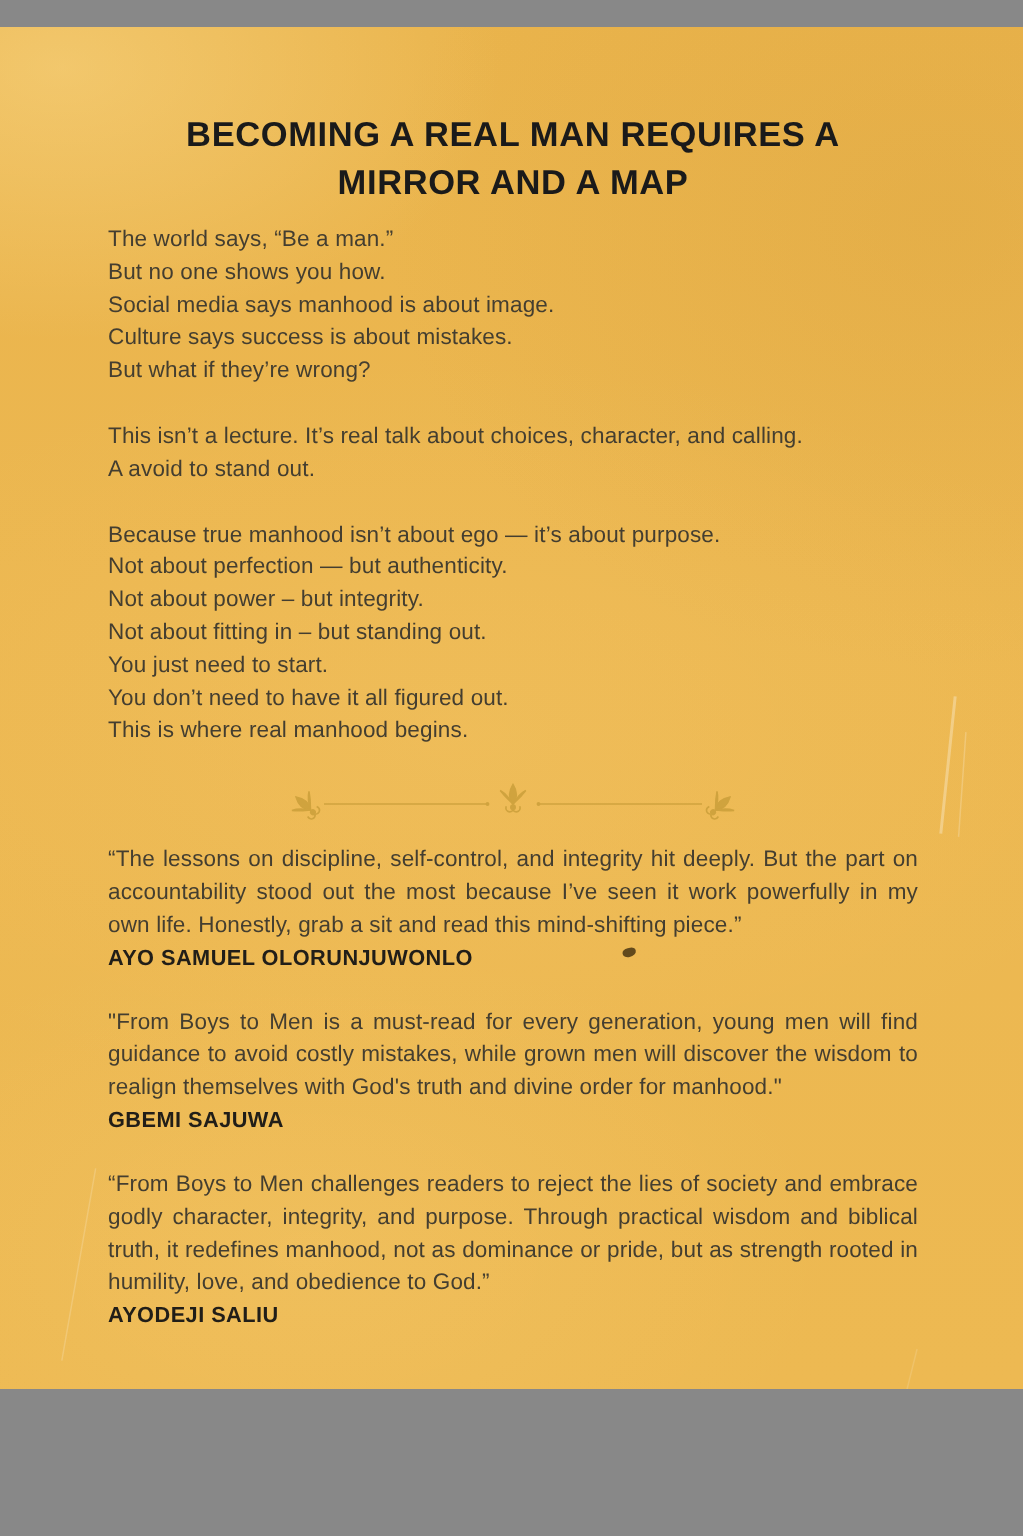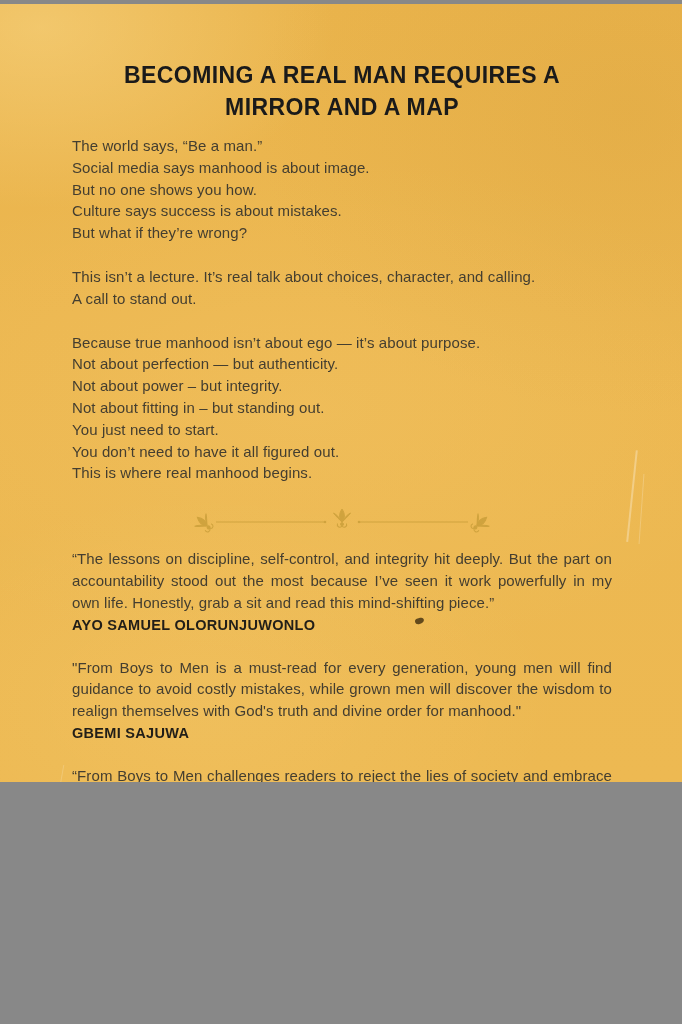--- a/index.html
+++ b/index.html
@@ -1,19 +1,19 @@
 <!DOCTYPE html>
 <html><head>
 <meta charset="utf-8">
 <style>
   html,body{margin:0;padding:0;background:#888;}
   .cover{
     position:relative;
-    width:682px;height:778px;
-    margin:4px auto;
+    width:682px;height:908px;
+    margin:18px auto;
     overflow:hidden;
     font-family:"Liberation Sans", sans-serif;
     background:
       radial-gradient(ellipse 420px 260px at 6% 3%, rgba(255,230,160,0.38), rgba(255,230,160,0) 70%),
       radial-gradient(ellipse 520px 420px at 92% 14%, rgba(196,140,44,0.16), rgba(196,140,44,0) 72%),
       radial-gradient(ellipse 640px 340px at 45% 52%, rgba(255,219,140,0.14), rgba(255,219,140,0) 75%),
       radial-gradient(ellipse 500px 300px at 30% 90%, rgba(255,225,150,0.15), rgba(255,225,150,0) 70%),
       linear-gradient(180deg,#eab44c 0%, #ecb750 40%, #edb952 100%);
   }
   .content{
@@ -88,30 +88,30 @@
 
   <section class="content">
 
     <h1 class="title">
       <span>BECOMING A REAL MAN REQUIRES A</span>
       <span>MIRROR AND A MAP</span>
     </h1>
 
     <div class="block">
       <div class="line">The world says, “Be a man.”</div>
+      <div class="line">But no one shows you how.</div>
       <div class="line">Social media says manhood is about image.</div>
-      <div class="line">But no one shows you how.</div>
       <div class="line">Culture says success is about mistakes.</div>
       <div class="line">But what if they’re wrong?</div>
     </div>
 
 
     <div class="block">
       <div class="line">This isn’t a lecture. It’s real talk about choices, character, and calling.</div>
-      <div class="line">A call to stand out.</div>
+      <div class="line">A avoid to stand out.</div>
     </div>
 
     <div class="block">
       <div class="line">Because true manhood isn’t about ego — it’s about purpose.</div>
       <div class="line">Not about perfection — but authenticity.</div>
       <div class="line">Not about power – but integrity.</div>
       <div class="line">Not about fitting in – but standing out.</div>
       <div class="line">You just need to start.</div>
       <div class="line">You don’t need to have it all figured out.</div>
       <div class="line">This is where real manhood begins.</div>

